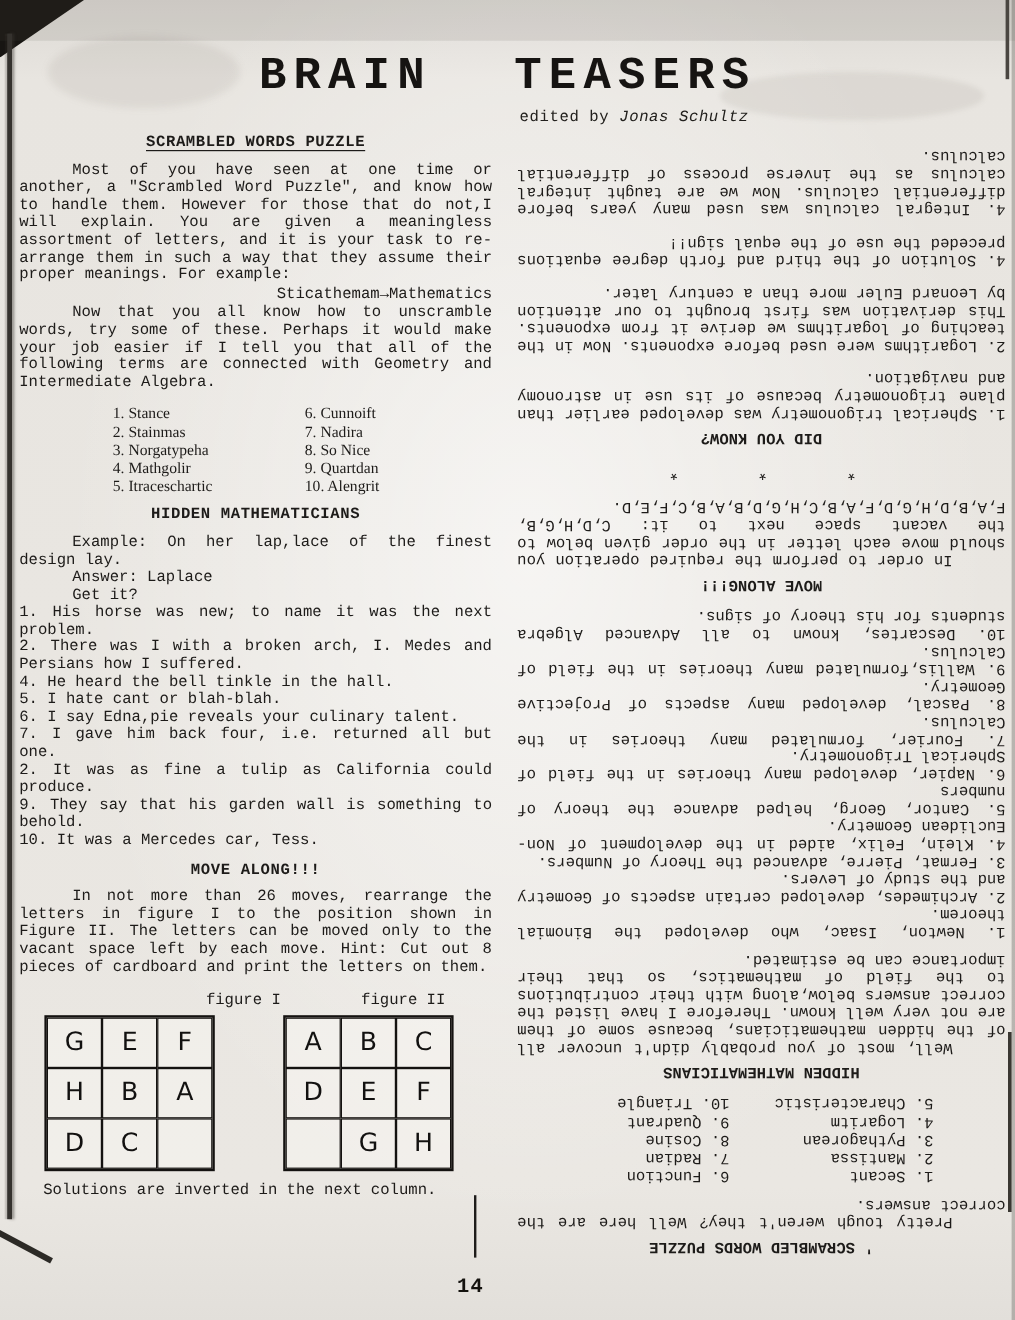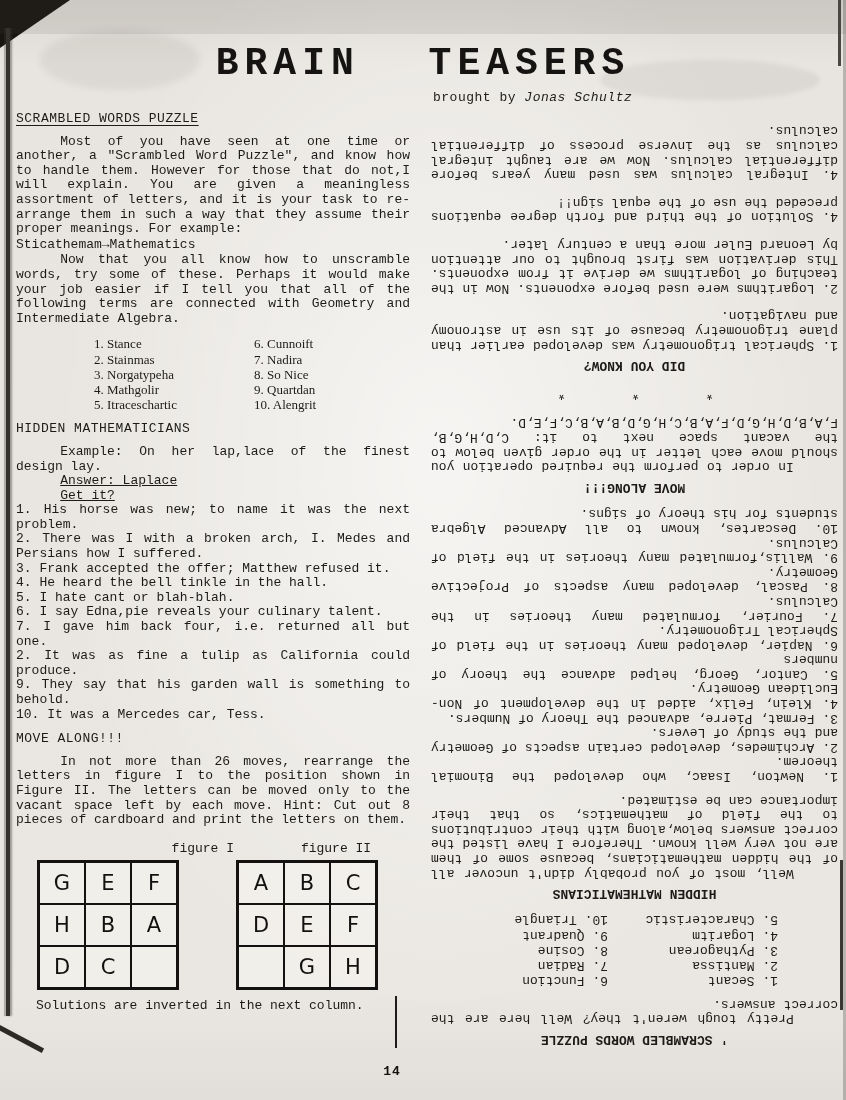--- a/index.html
+++ b/index.html
@@ -35,32 +35,32 @@
   .byline{position:absolute;left:433px;top:90px;font-size:13px;letter-spacing:.5px;color:#22201d;}
   .byline .editor{font-style:italic;}
 
   
   .col-left{position:absolute;left:16px;top:112px;width:394px;font-size:13px;line-height:14.6px;}
   .col-right{
     position:absolute;left:431px;top:98px;width:407px;height:960px;
     transform:rotate(180deg);
     font-size:13px;line-height:14.6px;
   }
-  .heading{text-align:left;font-weight:normal;letter-spacing:.5px;margin:10px 0 8px 0;}
+  .heading{text-align:center;font-weight:bold;letter-spacing:.5px;margin:10px 0 8px 0;}
   .heading.first{margin-top:0;}
   .u{text-decoration:underline;text-underline-offset:3px;}
   .para{text-align:justify;text-indent:3.4em;margin:0 0 1px 0;}
-  .centerline{text-align:left;margin:1px 0;}
+  .centerline{text-align:right;margin:1px 0;}
   .twocol{display:flex;margin:10px 0 10px 0;font-family:Liberation Serif, serif;}
   .twocol .c1{margin-left:78px;width:160px;}
   .twocol .c2{}
   .li{line-height:15.2px;}
   .sent{text-align:justify;margin:0;}
   .indent1{text-indent:3.4em;}
-  .answer-block .ab-line{margin-left:3.4em;text-decoration:underline;}
+  .answer-block .ab-line{margin-left:3.4em;}
 
   
   .figlabels{display:flex;margin-top:14px;}
   .figlabels .fl1{margin-left:70px;width:160px;text-align:right;}
   .figlabels .fl2{margin-left:28px;width:160px;text-align:center;}
   .figrow{display:flex;margin-top:4px;}
   .tgrid{
     display:grid;grid-template-columns:repeat(3,46px);grid-auto-rows:42px;
     border:2.5px solid #141210;background:rgba(250,248,244,.45);
   }
@@ -79,41 +79,41 @@
   .r-list .c1 .li{text-align:left;}
   .r-list .c2{}
   .stars{text-align:center;word-spacing:52px;font-size:15px;margin:16px 0 10px 0;letter-spacing:2px;}
   .dyk-item{text-align:justify;margin:0 0 13px 0;}
   .ha-item{text-align:justify;margin:0;}
   .r-sp{height:8px;}
 
   
   .page-number{
     position:absolute;left:0;top:1064px;width:784px;text-align:center;
-    font-weight:bold;font-size:13px;letter-spacing:1px;color:#15130f;
+    font-weight:bold;font-size:17px;letter-spacing:1px;color:#15130f;
   }
 </style>
 </head>
 <body>
 
 <div class="page">
 
   <div class="corner-blob"></div>
   <div class="edge-smudge-top"></div>
   <div class="edge-line-left"></div>
   <div class="edge-line-topright"></div>
   <div class="edge-line-right"></div>
   <div class="edge-strip-right"></div>
   <div class="corner-mark-bl"></div>
   <div class="smudge-1"></div>
   <div class="smudge-2"></div>
 
   <div class="title">BRAIN TEASERS</div>
   <div class="byline">
-    <span>brought by </span><span class="editor">Jonas Schultz</span>
+    <span>edited by </span><span class="editor">Jonas Schultz</span>
   </div>
 
   <div class="col-left">
 
     <div class="heading first"><span class="u">SCRAMBLED WORDS PUZZLE</span></div>
     <div class="para">Most of you have seen at one time or another, a "Scrambled Word Puzzle", and know how to handle them. However for those that do not,I will explain. You are given a meaningless assortment of letters, and it is your task to re-arrange them in such a way that they assume their proper meanings. For example:</div>
     <div class="centerline">Sticathemam→Mathematics</div>
     <div class="para">Now that you all know how to unscramble words, try some of these. Perhaps it would make your job easier if I tell you that all of the following terms are connected with Geometry and Intermediate Algebra.</div>
 
     <div class="twocol">
@@ -138,21 +138,20 @@
     <div class="heading">HIDDEN MATHEMATICIANS</div>
     <div class="sent indent1">Example: On her lap,lace of the finest design lay.</div>
     <div class="answer-block">
       <div class="ab-line">Answer: Laplace</div>
       <div class="ab-line">Get it?</div>
     </div>
     <div>
 
     <div class="sent">1. His horse was new; to name it was the next problem.</div>
         <div class="sent">2. There was I with a broken arch, I. Medes and Persians how I suffered.</div>
-        <div class="sent">3. Frank accepted the offer; Matthew refused it.</div>
         <div class="sent">4. He heard the bell tinkle in the hall.</div>
         <div class="sent">5. I hate cant or blah-blah.</div>
         <div class="sent">6. I say Edna,pie reveals your culinary talent.</div>
         <div class="sent">7. I gave him back four, i.e. returned all but one.</div>
         <div class="sent">2. It was as fine a tulip as California could produce.</div>
         <div class="sent">9. They say that his garden wall is something to behold.</div>
         <div class="sent">10. It was a Mercedes car, Tess.</div>
       </div>
 
     <div class="heading">MOVE ALONG!!!</div>

